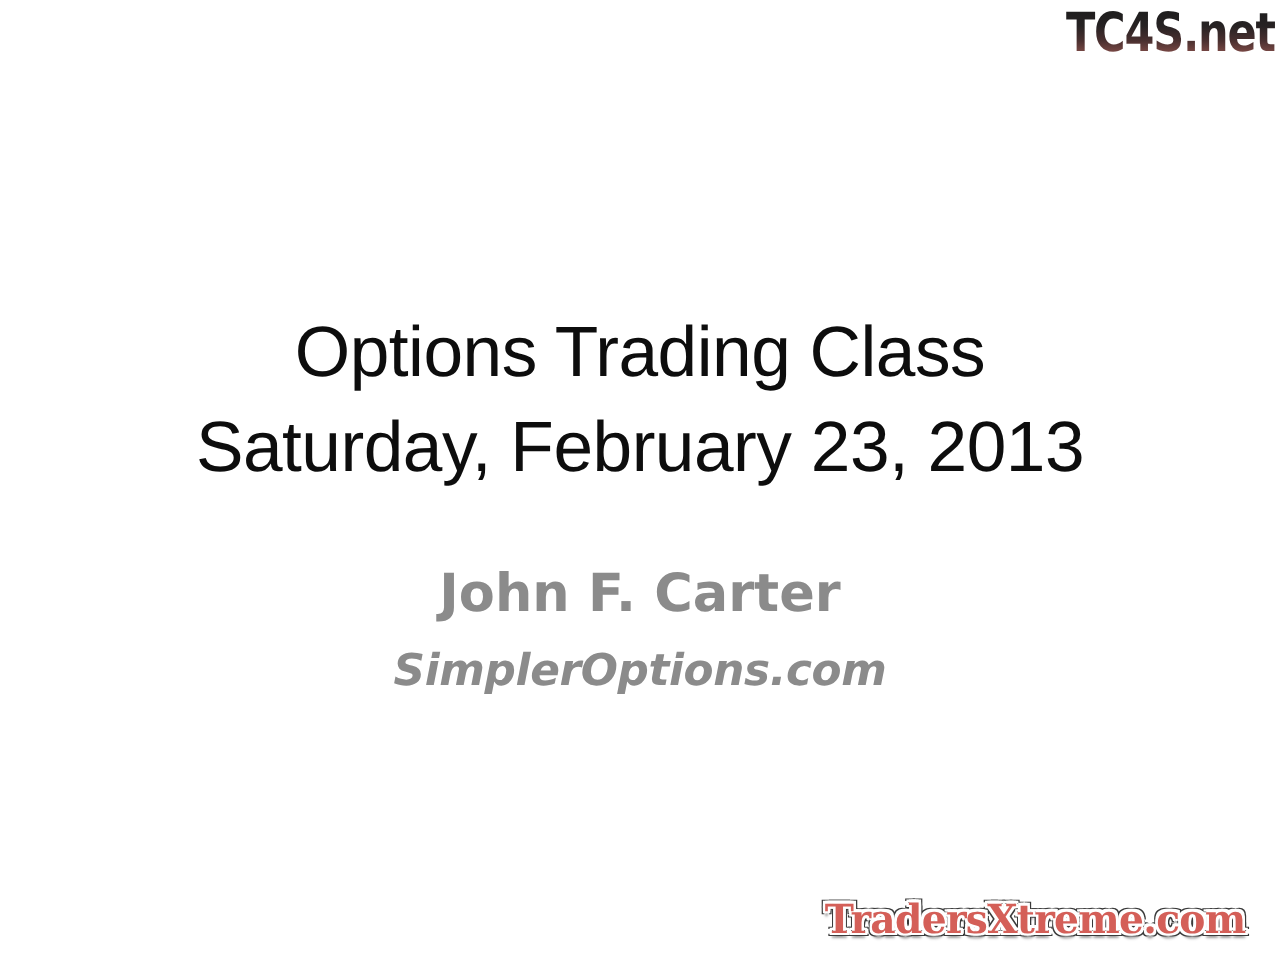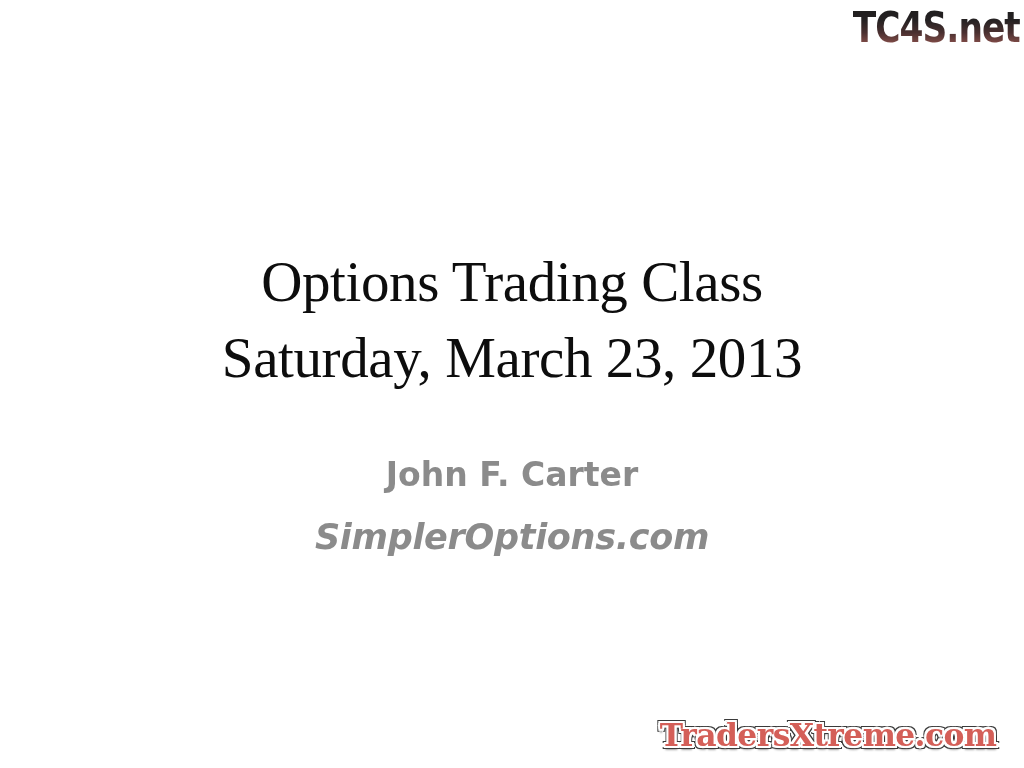--- a/index.html
+++ b/index.html
@@ -55,21 +55,21 @@
 
   
   #title-block {
     position: absolute;
     left: 0;
     top: 244px;
     width: 1024px;
     text-align: center;
   }
   #title-block .title-line {
-    font-family: Liberation Serif, serif;
+    font-family: Liberation Sans, sans-serif;
     font-weight: normal;
     font-size: 57px;
     line-height: 76px;
     color: #0d0d0d;
     letter-spacing: -0.4px;
     white-space: nowrap;
   }
 
   
   #dlsub-watermark {
@@ -109,21 +109,21 @@
     width: 1024px;
     text-align: center;
   }
   #subtitle-block .sub-line {
     font-family: "DejaVu Sans", sans-serif;
     font-weight: bold;
     color: #8b8b8b;
     white-space: nowrap;
   }
   #subtitle-block .sub-line.presenter {
-    font-size: 33px;
+    font-size: 42px;
     line-height: 62px;
   }
   #subtitle-block .sub-line.site {
     font-size: 35px;
     line-height: 62px;
     letter-spacing: -0.3px;
     font-style: italic;
   }
 
   
@@ -161,21 +161,21 @@
 <body>
 
 <div id="slide">
 
   <div id="tc4s-logo">
     <span class="glyphs">TC4S.net</span>
   </div>
 
   <div id="title-block">
     <div class="title-line">Options Trading Class</div>
-    <div class="title-line">Saturday, March 23, 2013</div>
+    <div class="title-line">Saturday, February 23, 2013</div>
   </div>
 
 
   <div id="subtitle-block">
     <div class="sub-line presenter">John F. Carter</div>
     <div class="sub-line site">SimplerOptions.com</div>
   </div>
 
   <div id="tx-logo">
     <span class="tx-text">TradersXtreme.com</span>

